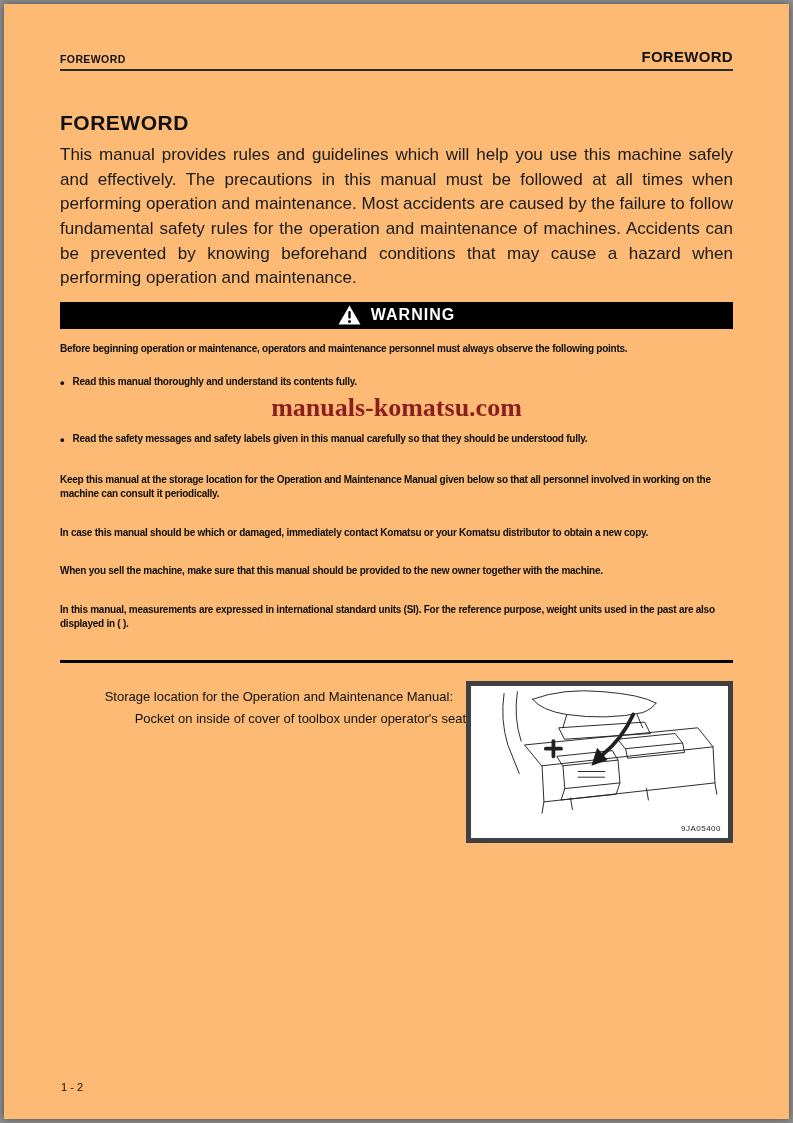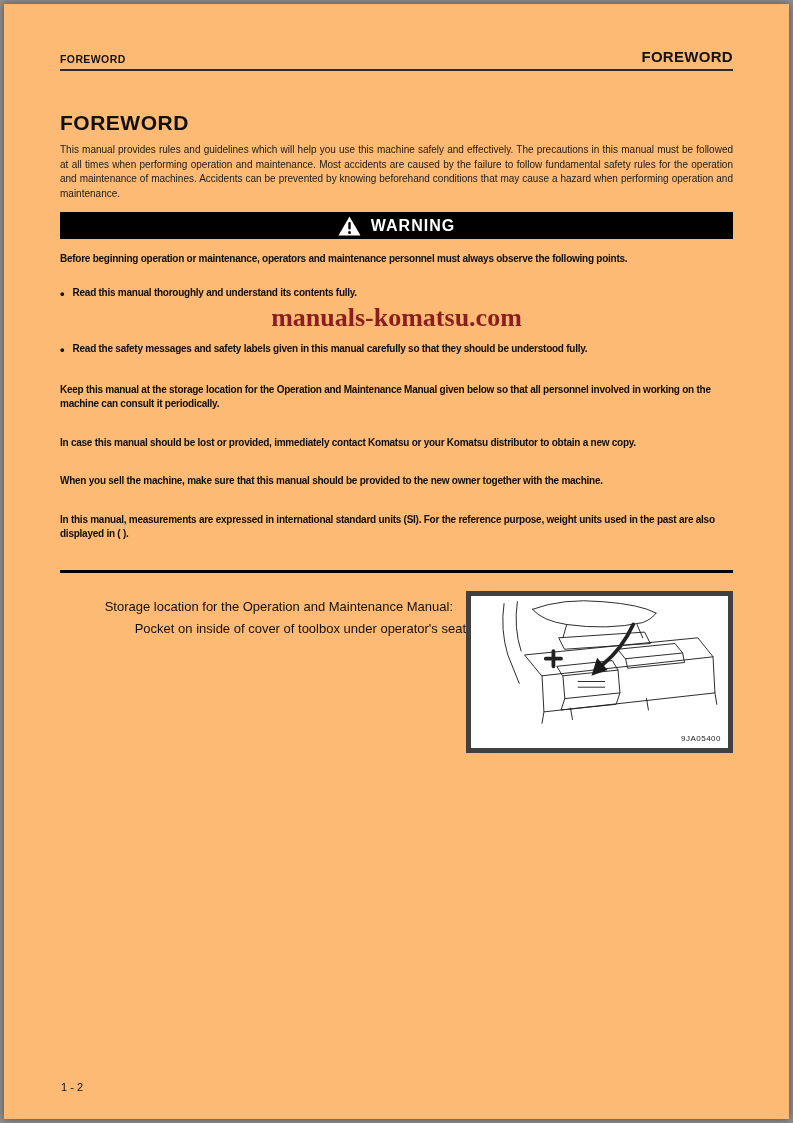--- a/index.html
+++ b/index.html
@@ -32,21 +32,21 @@
 
   
   .title {
     margin-top: 40px;
     font-size: 21px;
     font-weight: bold;
     letter-spacing: 0.5px;
   }
   .intro {
     margin-top: 8px;
-    font-size: 10px;
+    font-size: 17px;
     line-height: 1.45;
     text-align: justify;
     color: #1a1a1a;
   }
 
   
   .warning-banner {
     margin-top: 11px;
     height: 27px;
     background: #000000;
@@ -166,21 +166,21 @@
   </div>
 
   <div class="watermark">manuals-komatsu.com</div>
 
   <div class="bullet" style="margin-top: 9px; text-align: center;">
     <span class="dot"></span>
     <span class="bullet-text">Read the safety messages and safety labels given in this manual carefully so that they should be understood fully.</span>
   </div>
 
   <p class="warn-para para-block">Keep this manual at the storage location for the Operation and Maintenance Manual given below so that all personnel involved in working on the machine can consult it periodically.</p>
-  <p class="warn-para para-block">In case this manual should be lost or provided, immediately contact Komatsu or your Komatsu distributor to obtain a new copy.</p>
+  <p class="warn-para para-block">In case this manual should be which or damaged, immediately contact Komatsu or your Komatsu distributor to obtain a new copy.</p>
   <p class="warn-para para-block">When you sell the machine, make sure that this manual should be provided to the new owner together with the machine.</p>
   <p class="warn-para para-block">In this manual, measurements are expressed in international standard units (SI). For the reference purpose, weight units used in the past are also displayed in ( ).</p>
 
   <div class="section-rule"></div>
 
   <div class="storage-row">
     <div class="storage-text">
       <p>Storage location for the Operation and Maintenance Manual:</p>
       <p class="indent">Pocket on inside of cover of toolbox under operator's seat</p>
     </div>

